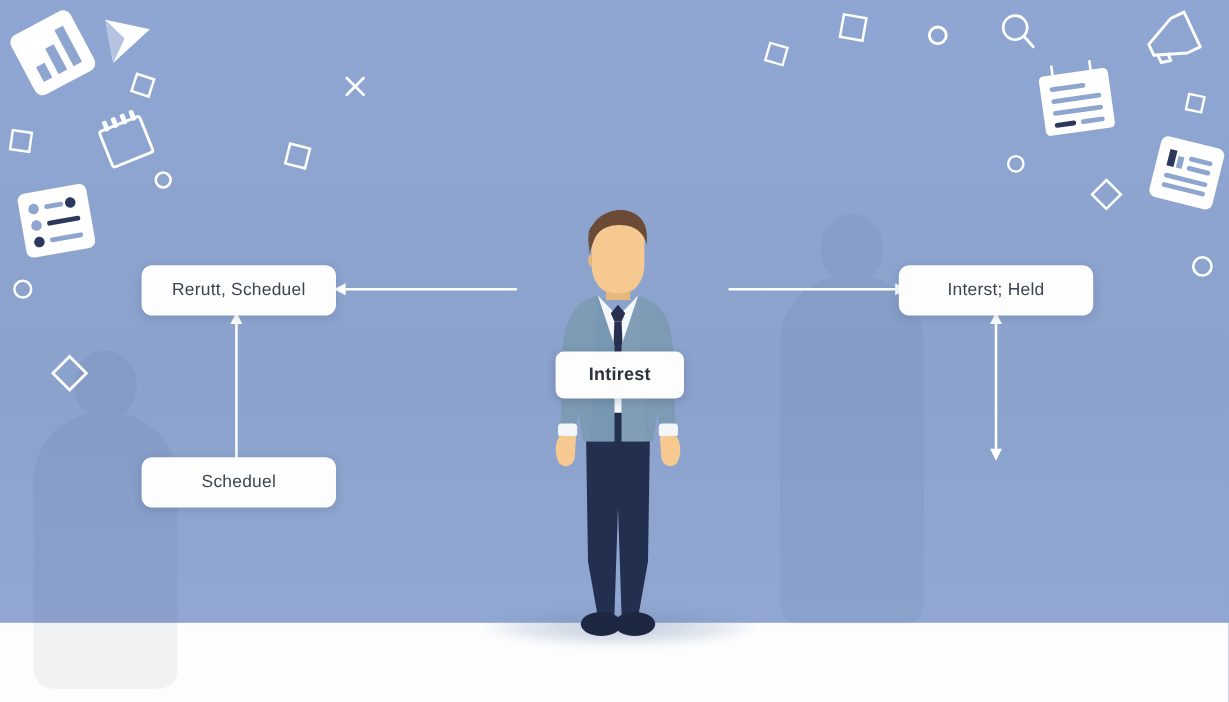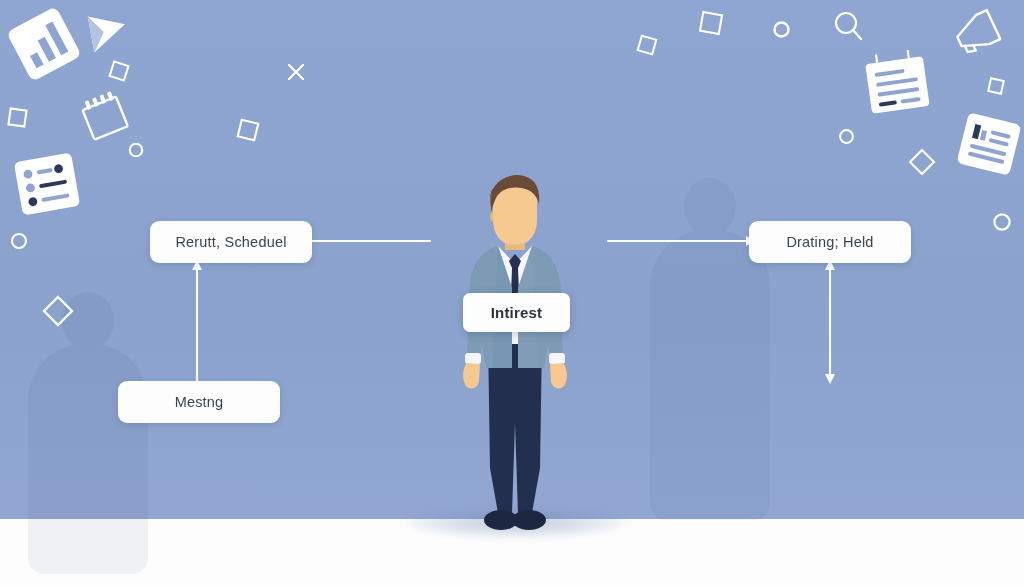--- a/index.html
+++ b/index.html
@@ -44,21 +44,21 @@
   .person{position:absolute;left:440px;top:168px;width:150px;height:365px;}
   .person svg{display:block;}
   
   .node{
     position:absolute;background:#fdfdfd;border-radius:9px;
     display:flex;align-items:center;justify-content:center;
     box-shadow:0 2px 7px rgba(40,60,100,.17);
     color:#3c4450;font-size:14.5px;letter-spacing:.2px;
     white-space:nowrap;
   }
-  .node.n-recruit{left:118px;top:221px;width:162px;height:42px;margin-left:32px;}
+  .node.n-recruit{left:118px;top:221px;width:162px;height:42px;}
   .node.n-interest-left{left:118px;top:381px;width:162px;height:42px;}
   .node.n-meeting{left:749px;top:221px;width:162px;height:42px;}
   .node.n-drafting{left:749px;top:381px;width:162px;height:42px;}
   .node.n-center{
     left:463px;top:293px;width:107px;height:39px;border-radius:7px;
     font-weight:bold;font-size:15px;color:#2d333c;
     box-shadow:0 2px 8px rgba(30,45,80,.22);
     align-items:center;
   }
   
@@ -309,25 +309,25 @@
       <path d="M8 2 L3 12 L13 12 Z" fill="#ffffff"></path>
       <path d="M8 126 L3 116 L13 116 Z" fill="#ffffff"></path>
     </svg>
   </div>
 
   <div class="node n-recruit">
     <span>Rerutt, Scheduel</span>
   </div>
 
   <div class="node n-interest-left">
-    <span>Mestng</span>
+    <span>Scheduel</span>
   </div>
 
   <div class="node n-meeting">
-    <span>Drating; Held</span>
+    <span>Interst; Held</span>
   </div>
 
 
   <div class="node n-center">
     <span>Intirest</span>
   </div>
 
 </div>
 
 </body></html>

